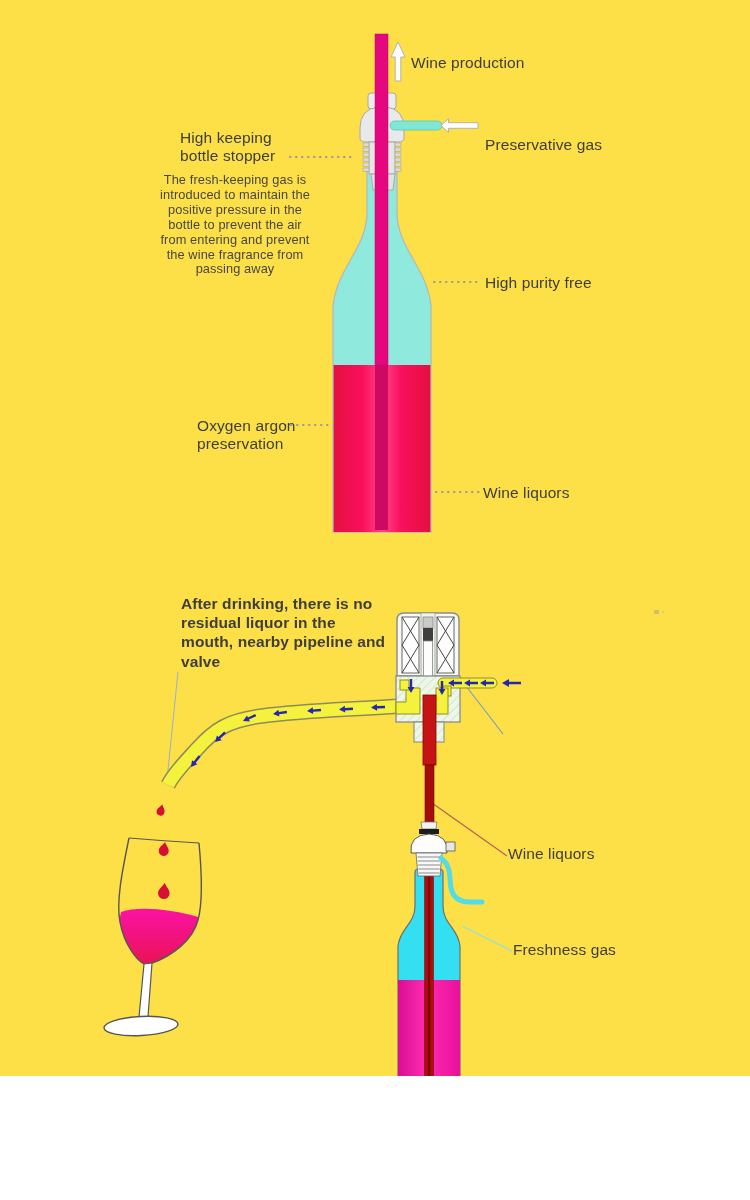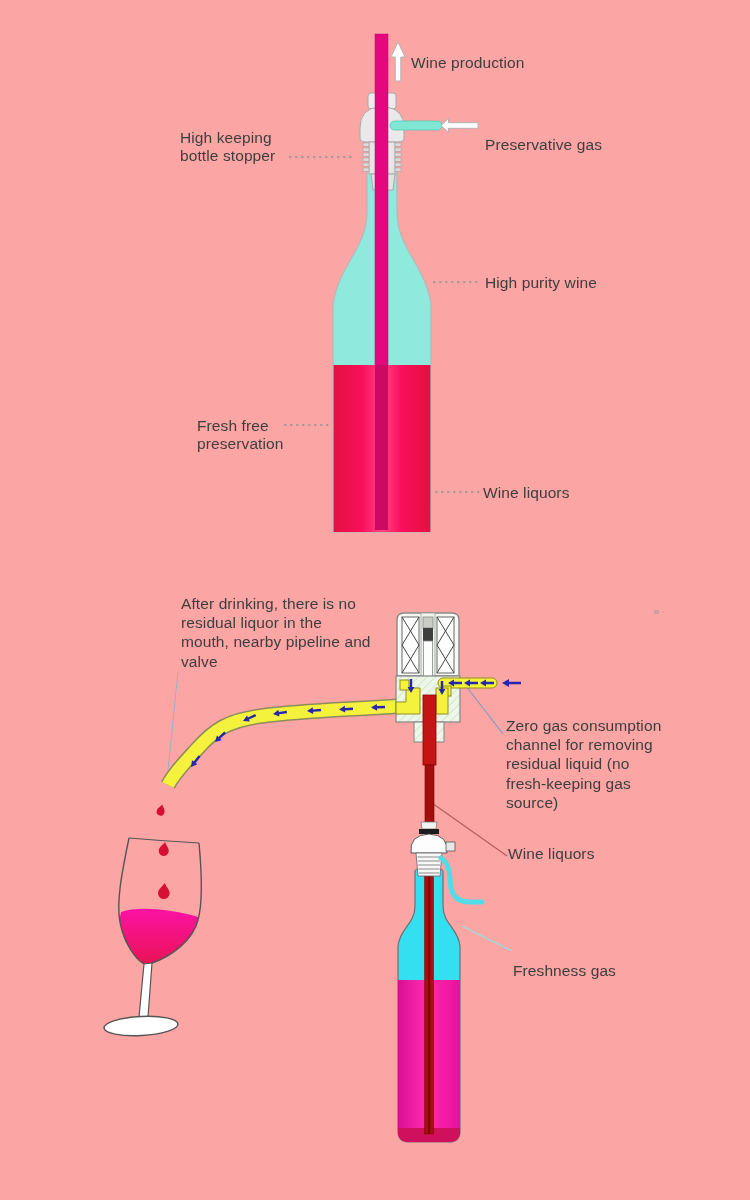--- a/index.html
+++ b/index.html
@@ -1,22 +1,22 @@
 <!DOCTYPE html>
 <html><head>
 <meta charset="utf-8">
 <style>
   html,body{margin:0;padding:0;background:#fff;}
-  #canvas{position:relative;width:750px;height:1200px;background:#fca5a5;overflow:hidden;
+  #canvas{position:relative;width:750px;height:1076px;background:#fde047;overflow:hidden;
           font-family:"Liberation Sans", sans-serif;}
   svg{position:absolute;left:0;}
   .lbl{position:absolute;color:#3e3e3e;font-size:15.5px;line-height:18px;
        white-space:pre-line;letter-spacing:.1px;}
   .lbl.small{font-size:12.8px;line-height:14.9px;text-align:center;color:#474747;}
-  .lbl.lh19{line-height:19.2px;}
+  .lbl.lh19{line-height:19.2px;font-weight:bold;}
 </style>
 </head>
 <body>
 
 <div id="canvas">
 
   <svg width="750" height="560" viewBox="0 0 750 560" style="top:0">
     <defs>
       <linearGradient id="wineGradTop" x1="0" y1="0" x2="1" y2="0">
         <stop offset="0" stop-color="#e31041"></stop>
@@ -183,30 +183,32 @@
     <g opacity="0.45" fill="#999">
       <rect x="654" y="50" width="5" height="4"></rect>
       <rect x="662" y="51" width="2" height="2" opacity="0.6"></rect>
     </g>
   </svg>
 
   <div class="lbl" style="left:411px;top:54px">Wine production</div>
   <div class="lbl" style="left:485px;top:136px">Preservative gas</div>
   <div class="lbl" style="left:180px;top:129px">High keeping
 bottle stopper</div>
-  <div class="lbl" style="left:485px;top:274px">High purity wine</div>
-  <div class="lbl" style="left:197px;top:417px">Fresh free
+  <div class="lbl small" style="left:155px;top:173px;width:160px">The fresh-keeping gas is
+introduced to maintain the
+positive pressure in the
+bottle to prevent the air
+from entering and prevent
+the wine fragrance from
+passing away</div>
+  <div class="lbl" style="left:485px;top:274px">High purity free</div>
+  <div class="lbl" style="left:197px;top:417px">Oxygen argon
 preservation</div>
   <div class="lbl" style="left:483px;top:484px">Wine liquors</div>
 
   <div class="lbl lh19" style="left:181px;top:594px">After drinking, there is no
 residual liquor in the
 mouth, nearby pipeline and
 valve</div>
-  <div class="lbl lh19" style="left:506px;top:716px">Zero gas consumption
-channel for removing
-residual liquid (no
-fresh-keeping gas
-source)</div>
   <div class="lbl" style="left:508px;top:845px">Wine liquors</div>
-  <div class="lbl" style="left:513px;top:962px">Freshness gas</div>
+  <div class="lbl" style="left:513px;top:941px">Freshness gas</div>
 
 </div>
 
 </body></html>

